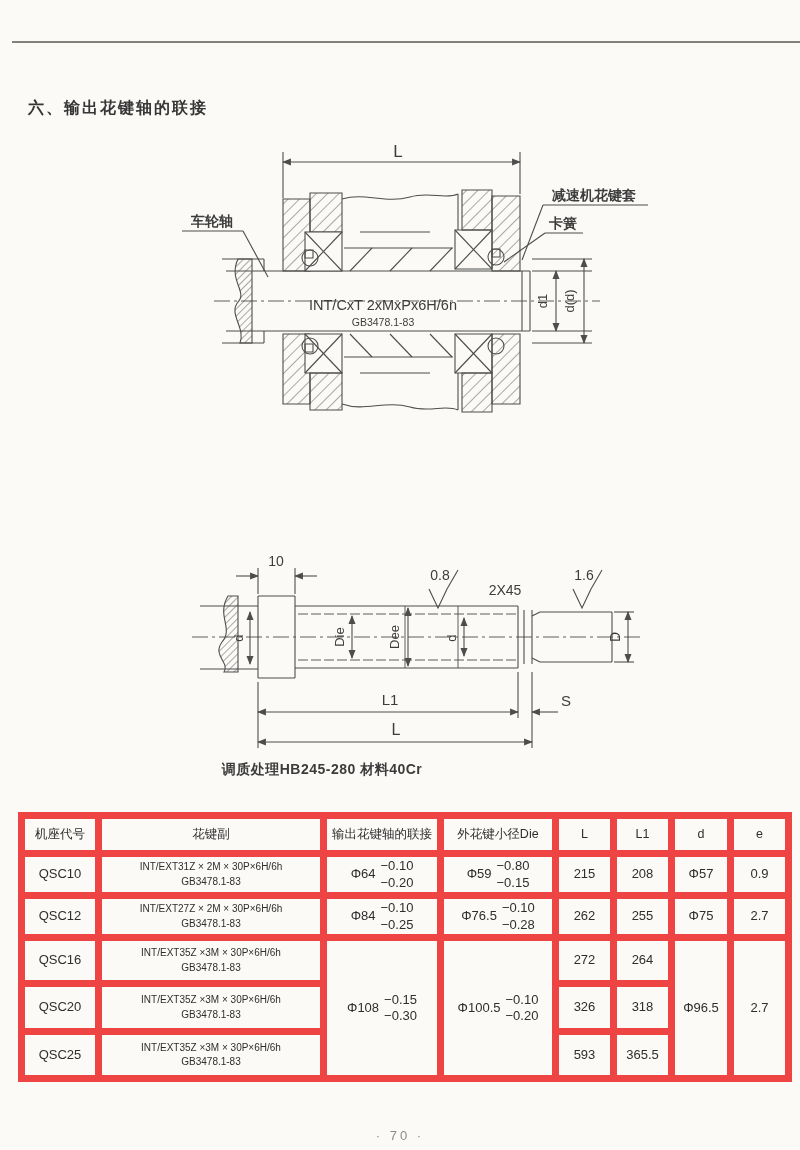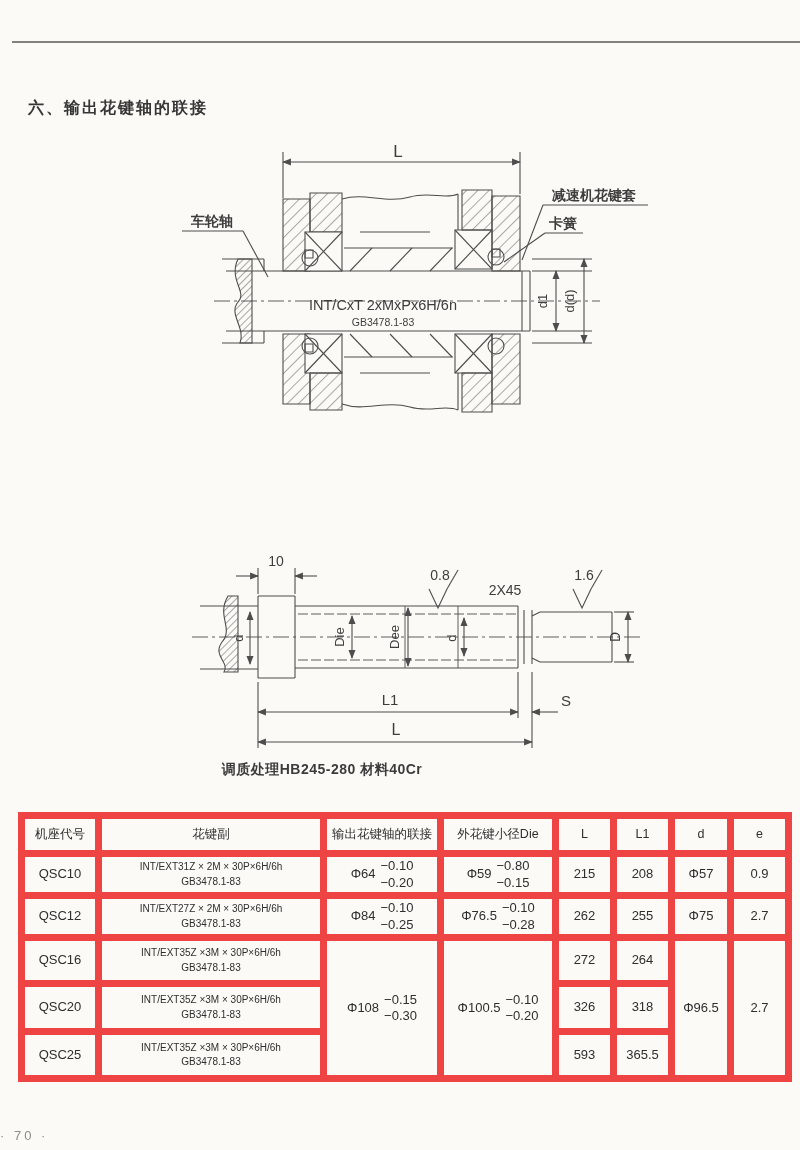--- a/index.html
+++ b/index.html
@@ -19,21 +19,21 @@
   .spec-table td,.spec-table th{
     border:7px solid #ef4444;text-align:center;vertical-align:middle;
     font-weight:normal;padding:0 0;line-height:1.45;
   }
   .spec-table{border:2px solid #4c4c4c;}
   .th-cell{font-size:12.5px;}
   .spline-cell{font-size:10px;}
   .tol-cell{display:flex;justify-content:center;align-items:center;gap:5px;}
   .tol-main{font-size:13px;}
   .tol-stack{display:flex;flex-direction:column;font-size:13px;line-height:1.25;text-align:left;}
-  .footer{position:absolute;left:0;top:1128px;width:800px;text-align:left;font-size:13px;color:#8c8c8c;letter-spacing:3px;}
+  .footer{position:absolute;left:0;top:1128px;width:800px;text-align:center;font-size:13px;color:#8c8c8c;letter-spacing:3px;}
   text{fill:#3d3d3d;}
 </style>
 </head>
 <body>
 
 <div class="page">
 
   <div class="scan-line"></div>
 
   <div class="doc-title">六、输出花键轴的联接</div>

